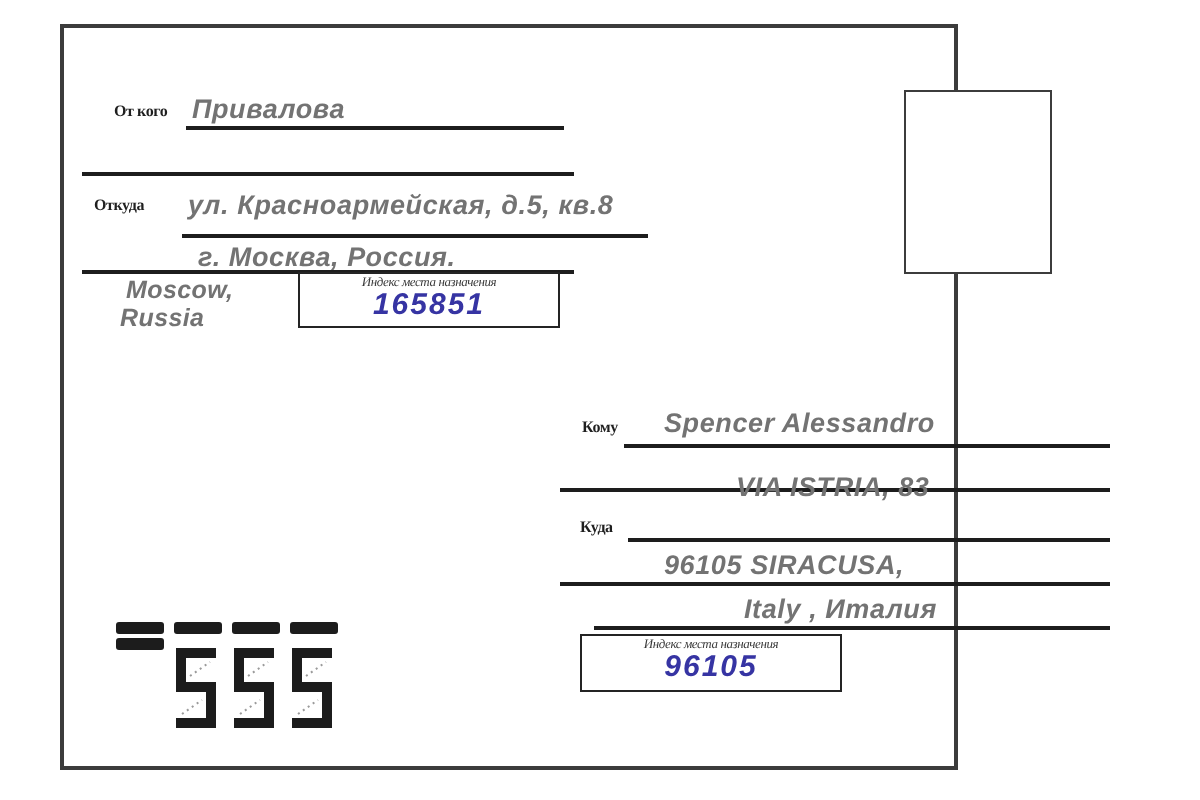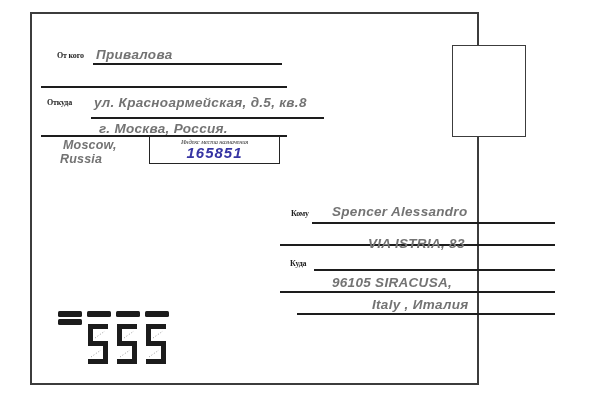--- a/index.html
+++ b/index.html
@@ -68,20 +68,24 @@
     <span class="plabel" style="left:258px;top:245px;">Куда</span>
     <span class="hand" style="left:300px;top:222px;margin-left:36px;">VIA ISTRIA, 83</span>
     <div class="rule" style="left:282px;top:255px;width:241px;"></div>
 
     <span class="hand" style="left:300px;top:261px;">96105 SIRACUSA,</span>
     <div class="rule" style="left:248px;top:277px;width:275px;"></div>
 
     <span class="hand" style="left:300px;top:283px;margin-left:40px;">Italy , Италия</span>
     <div class="rule" style="left:265px;top:299px;width:258px;"></div>
 
+    <div class="idxbox" style="left:258px;top:303px;width:131px;height:29px;">
+      <span class="idxlabel">Индекс места назначения</span>
+      <span class="idxval">96105</span>
+    </div>
 
     <div class="bar" style="left:26px;top:297px;"></div>
     <div class="bar" style="left:26px;top:305px;"></div>
     <div class="bar" style="left:55px;top:297px;"></div>
     <div class="bar" style="left:84px;top:297px;"></div>
     <div class="bar" style="left:113px;top:297px;"></div>
 
     <svg class="digit" style="left:56px;top:310px;" viewBox="0 0 20 40">
       <path d="M0,0 H20 V5 H5 V17 H20 V40 H0 V35 H15 V22 H0 Z" fill="#1c1c1c"></path>
       <path d="M7,14 L17,7" stroke="#9a9a9a" stroke-width="1" stroke-dasharray="1,2" fill="none"></path>

